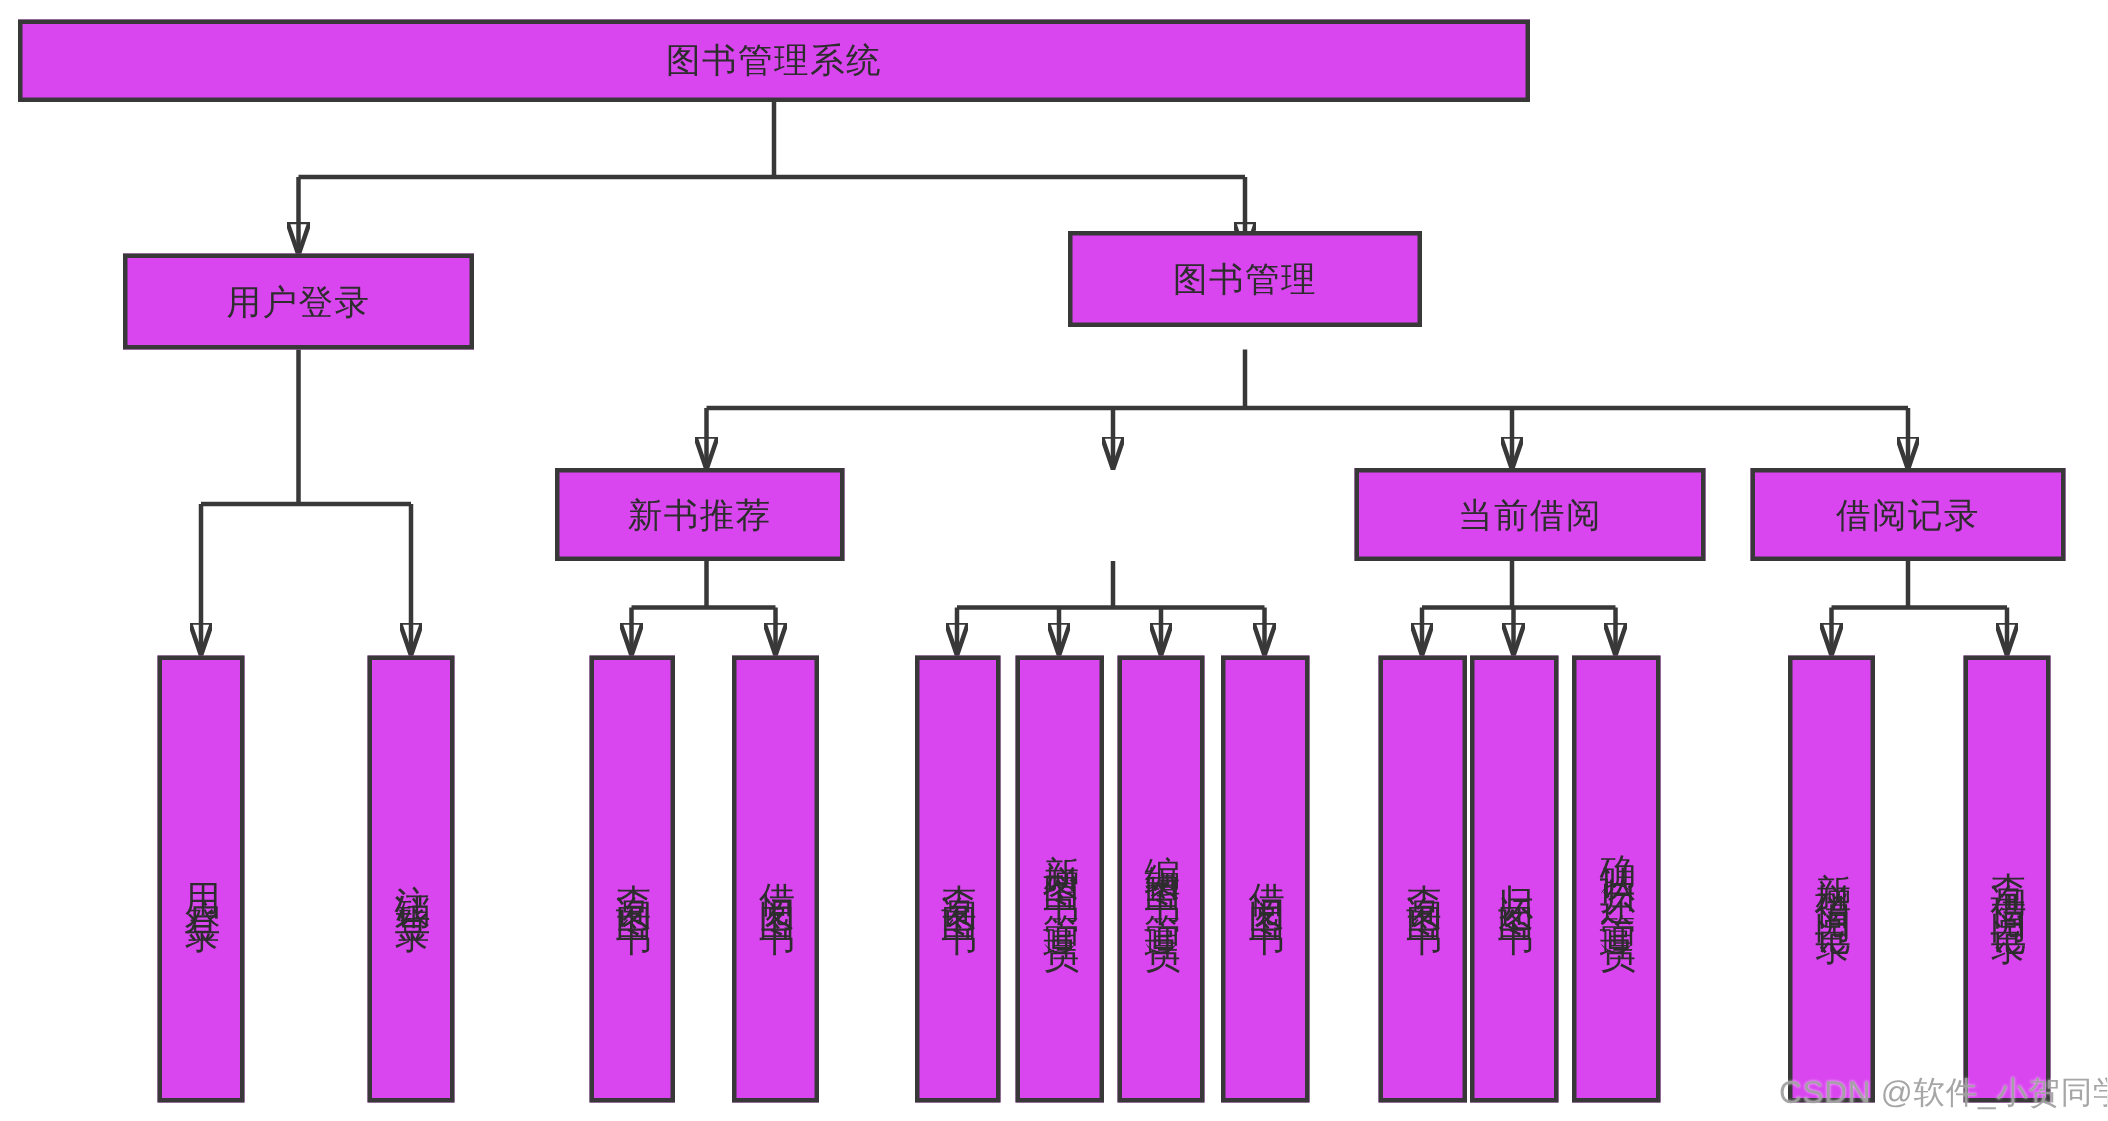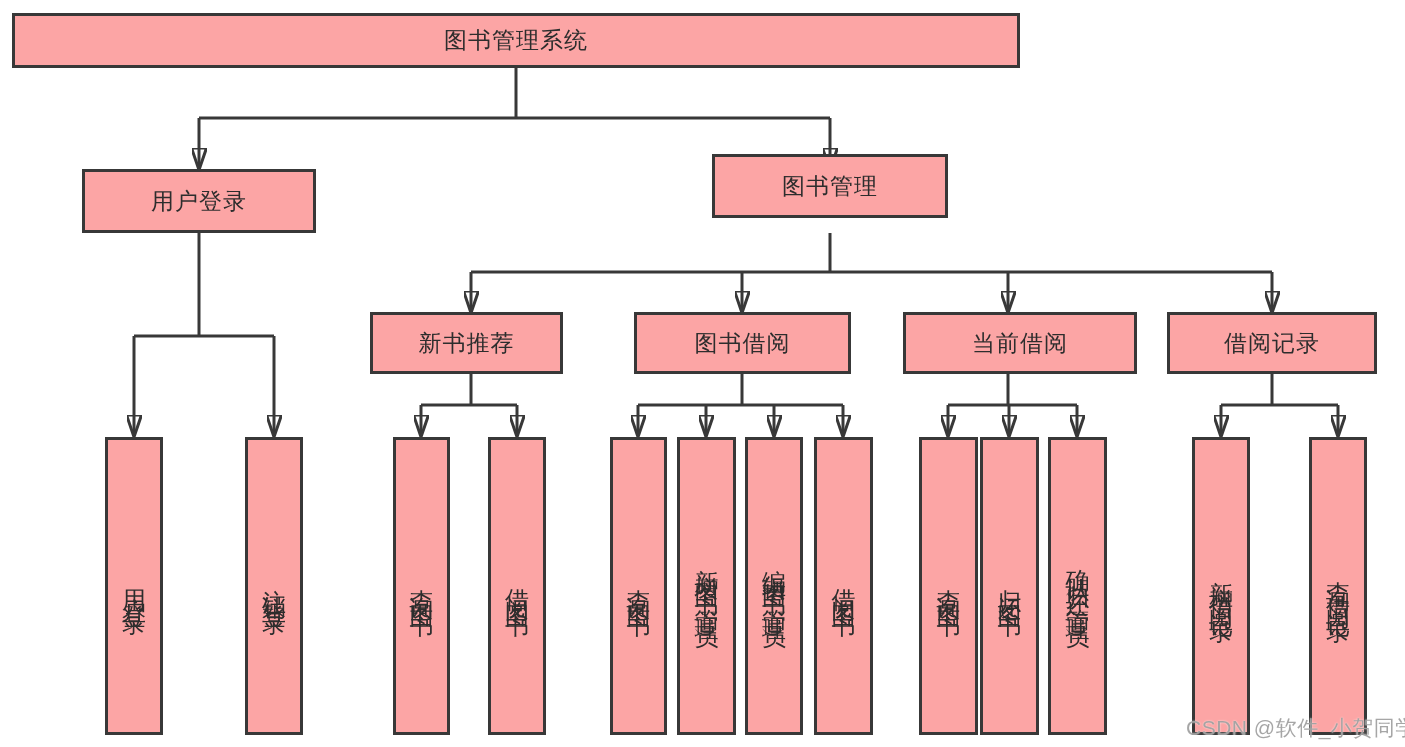--- a/index.html
+++ b/index.html
@@ -7,21 +7,21 @@
     position:relative;
     width:1405px;height:747px;
     background:#ffffff;
     overflow:hidden;
     font-family:"Liberation Sans", sans-serif;
   }
   .node{
     position:absolute;
     box-sizing:border-box;
     border:3px solid #383838;
-    background:#fca5a5;
+    background:#d946ef;
     color:#2d2d2d;
     display:flex;
     align-items:center;
     justify-content:center;
     text-align:center;
   }
   .node.h{
     font-size:23px;
     letter-spacing:1px;
     line-height:1;
@@ -114,21 +114,20 @@
       <line x1="1338" y1="405" x2="1338" y2="436" marker-end="url(#ah)"></line>
     </g>
   </svg>
 
   <div class="node h" style="left:12px;top:13px;width:1008px;height:55px">图书管理系统</div>
 
   <div class="node h" style="left:82px;top:169px;width:234px;height:64px">用户登录</div>
   <div class="node h" style="left:712px;top:154px;width:236px;height:64px">图书管理</div>
 
   <div class="node h" style="left:370px;top:312px;width:193px;height:62px">新书推荐</div>
-  <div class="node h" style="left:634px;top:312px;width:217px;height:62px">图书借阅</div>
   <div class="node h" style="left:903px;top:312px;width:234px;height:62px">当前借阅</div>
   <div class="node h" style="left:1167px;top:312px;width:210px;height:62px">借阅记录</div>
 
   <div class="node v" style="left:105px;top:437px;width:58px;height:298px">用户登录</div>
   <div class="node v" style="left:245px;top:437px;width:58px;height:298px">注销登录</div>
 
   <div class="node v" style="left:393px;top:437px;width:57px;height:298px">查询图书</div>
   <div class="node v" style="left:488px;top:437px;width:58px;height:298px">借阅图书</div>
 
   <div class="node v" style="left:610px;top:437px;width:57px;height:298px">查询图书</div>

